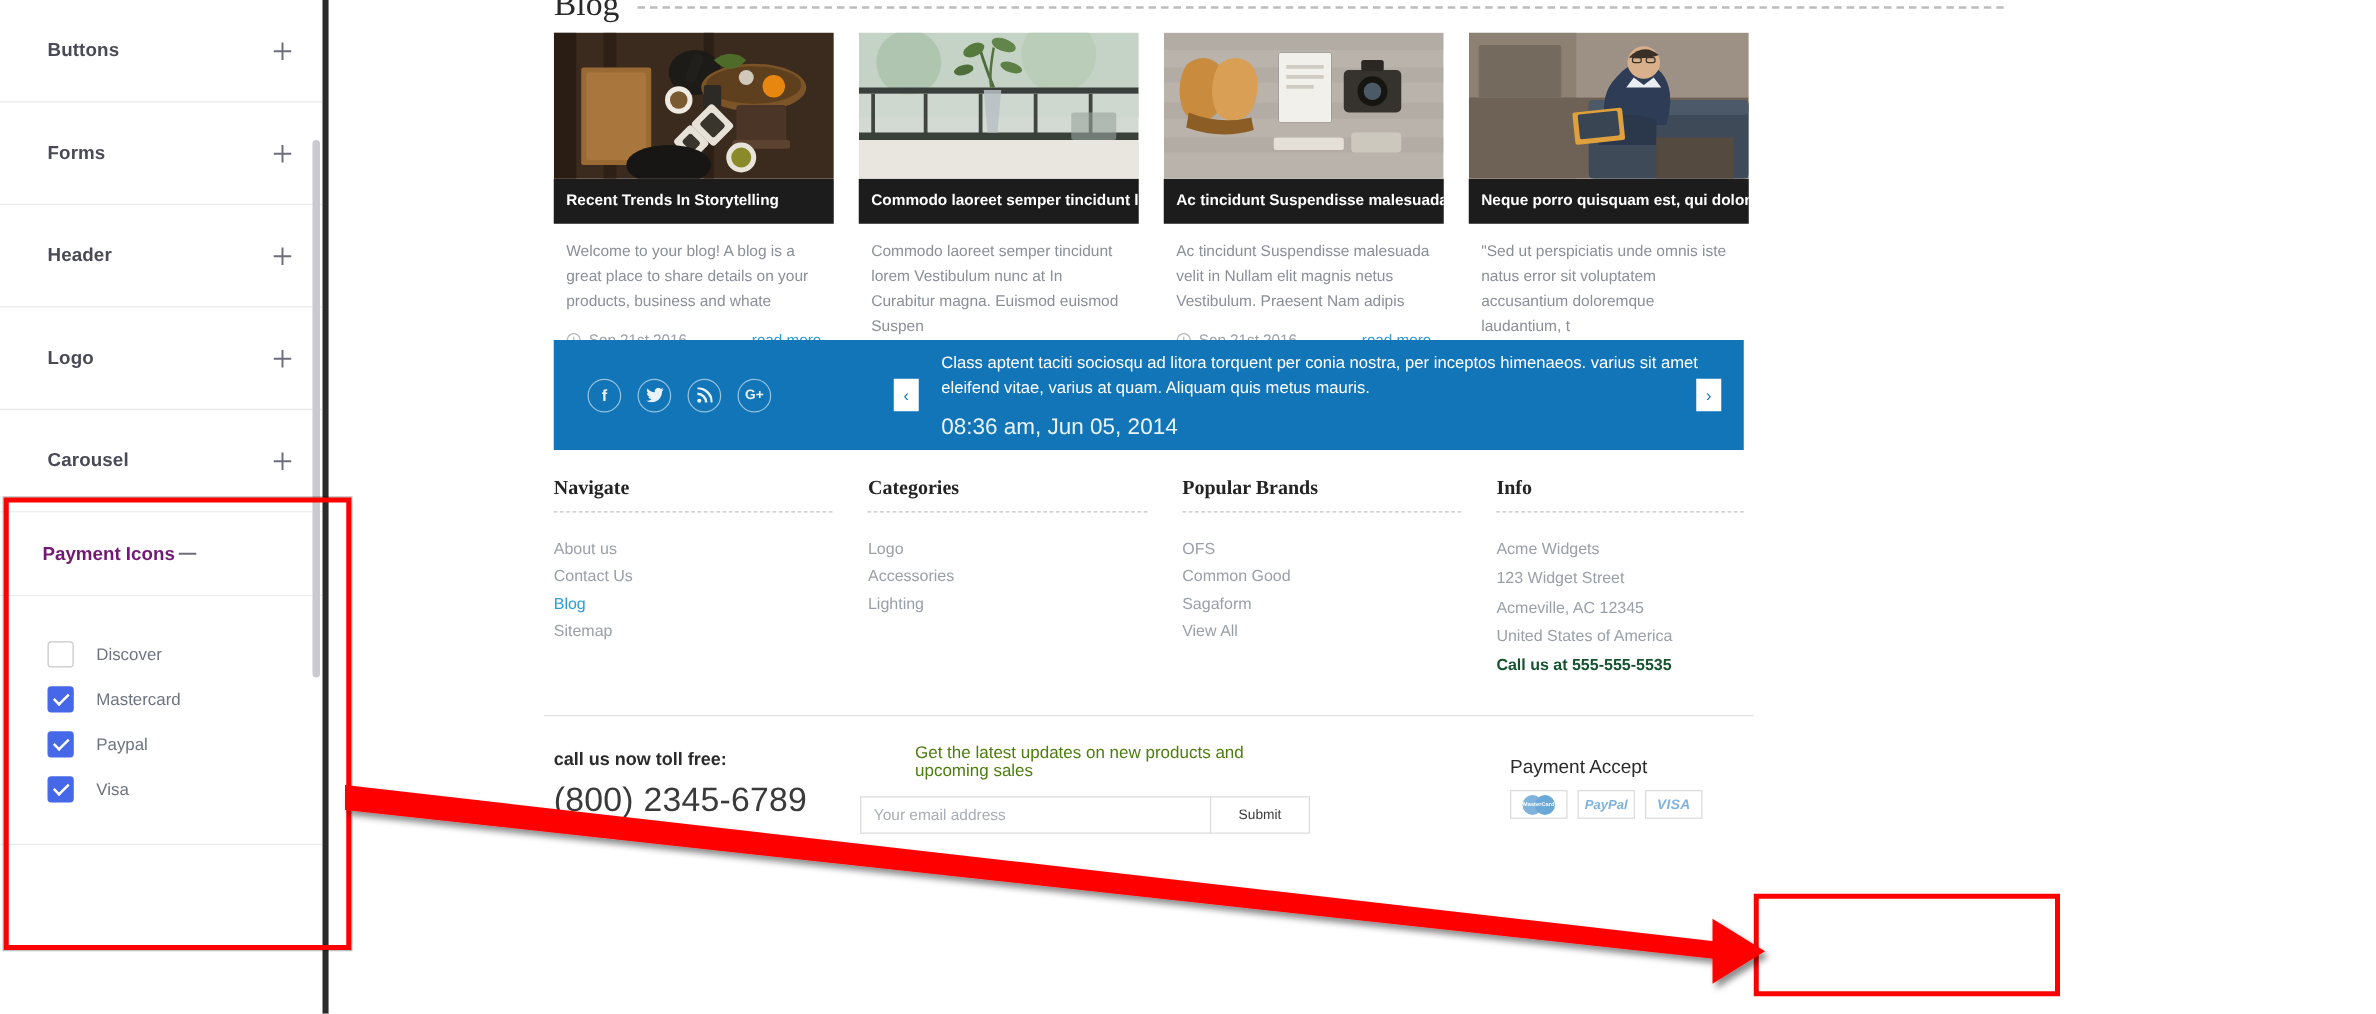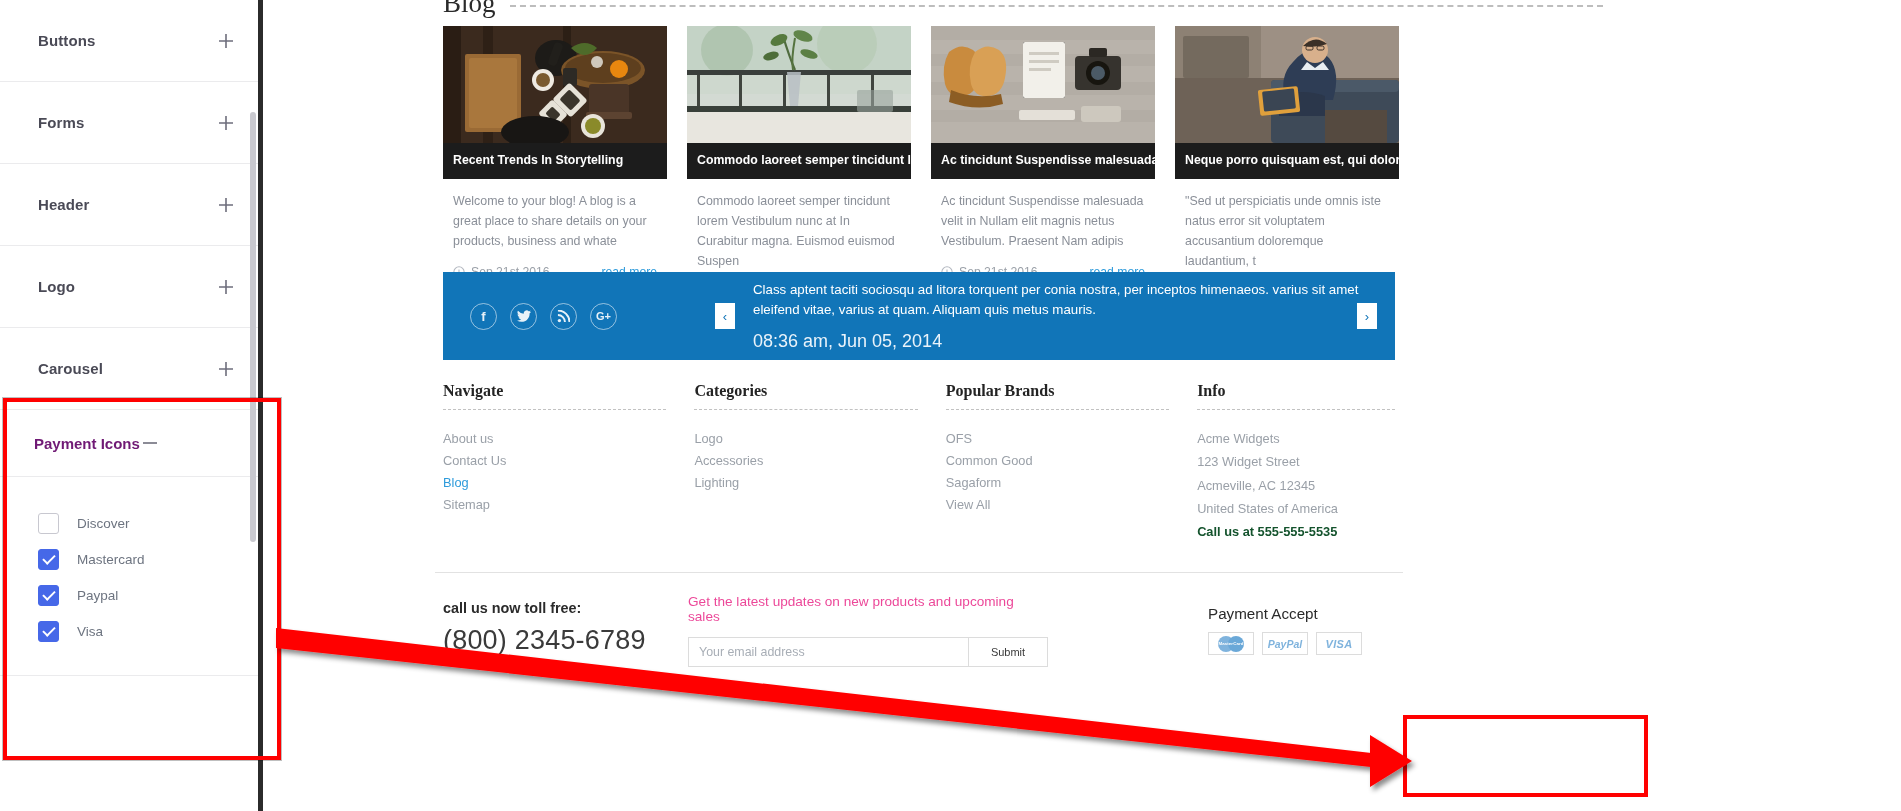--- a/index.html
+++ b/index.html
@@ -154,21 +154,21 @@
     border-top: 1px solid #e2e2e2;
   }
   .bottom-bar {
     position:absolute; left: 180px; top: 592px; width: 960px; height: 90px;
     display:flex; align-items:flex-start;
   }
   .toll { width: 245px; padding-top: 8px; }
   .toll-label { font-size: 14.4px; font-weight:700; color:#2b2b2b; }
   .toll-num { font-size: 27px; color:#3a3a3a; margin-top: 9px; letter-spacing:.2px; }
   .news { width: 360px; padding-top: 2px; }
-  .news-label { font-size: 13.6px; color:#ec4899; }
+  .news-label { font-size: 13.6px; color:#4d7c0f;margin-left:44px; }
   .news-form { display:flex; margin-top: 13px; height: 30px; }
   .news-input {
     flex:1; border:1px solid #dcdcdc; border-right:none; height:30px;
     padding: 0 10px; font-size: 12.4px; color:#444;
     font-family: "Liberation Sans", sans-serif; outline:none;
   }
   .news-input::placeholder { color:#a8aeb6; }
   .news-submit {
     width: 80px; height:30px; background:#fff; border:1px solid #dcdcdc;
     font-size: 11px; color:#3a3a3a; cursor:pointer;

